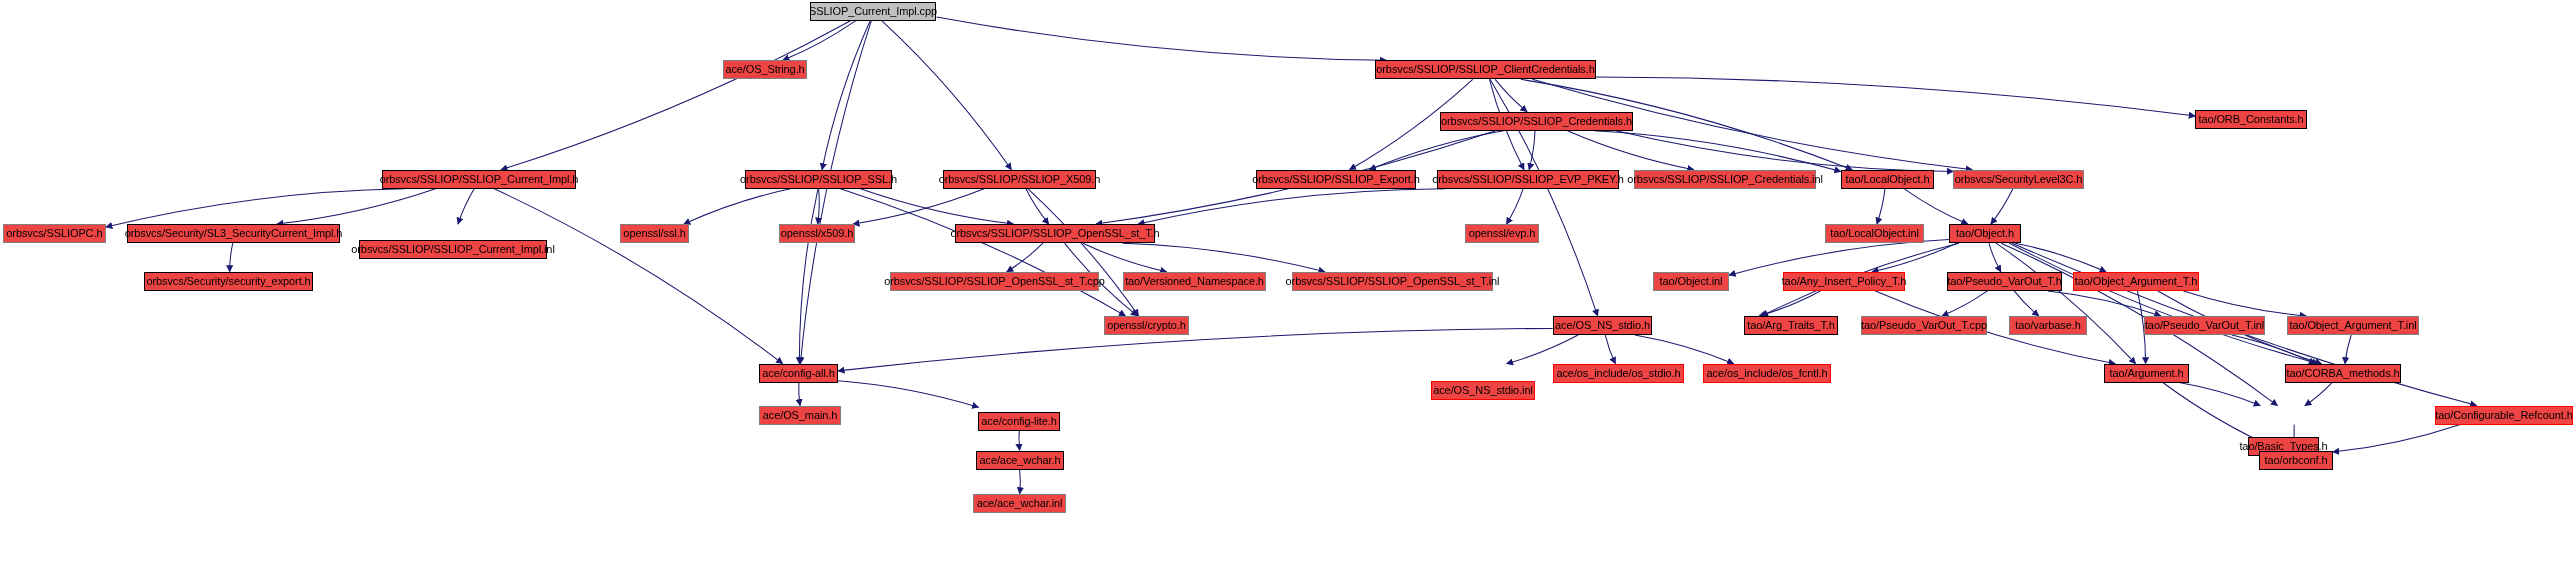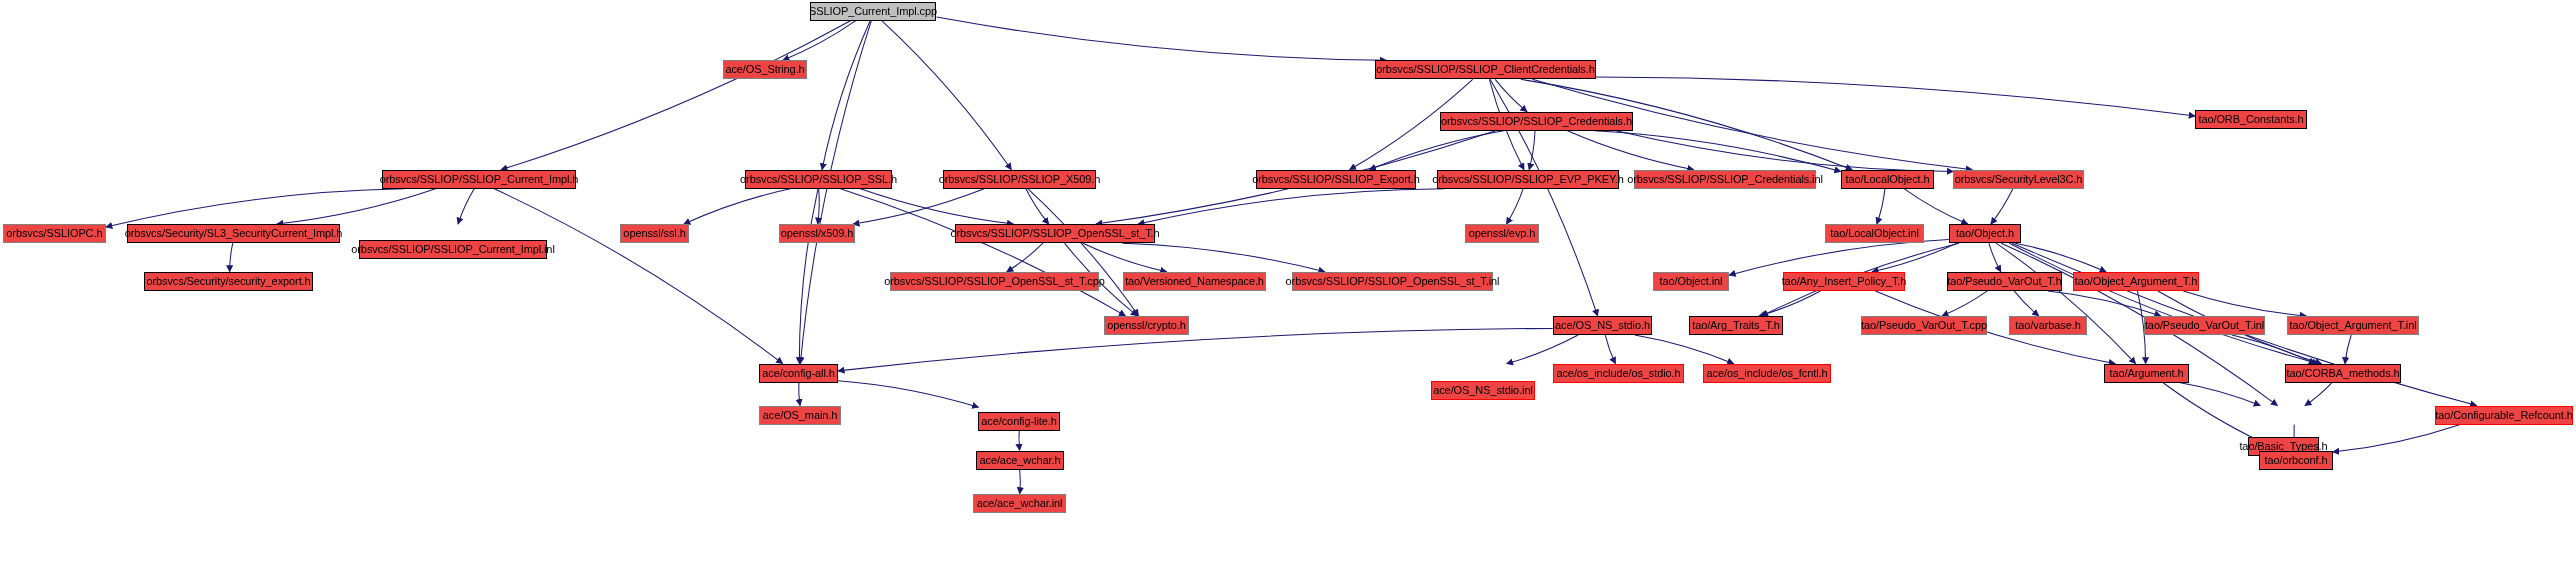--- a/index.html
+++ b/index.html
@@ -231,21 +231,21 @@
       </div>
       <div class="node red" style="left: 2073px; top: 272px; width: 126px;">
         <span class="lbl">tao/Object_Argument_T.h</span>
       </div>
       <div class="node " style="left: 1104px; top: 316px; width: 85px;">
         <span class="lbl">openssl/crypto.h</span>
       </div>
       <div class="node strong" style="left: 1553px; top: 316px; width: 99px;">
         <span class="lbl">ace/OS_NS_stdio.h</span>
       </div>
-      <div class="node strong" style="left: 1689px; top: 316px; width: 94px;">
+      <div class="node strong" style="left: 1744px; top: 316px; width: 94px;">
         <span class="lbl">tao/Arg_Traits_T.h</span>
       </div>
       <div class="node " style="left: 1861px; top: 316px; width: 126px;">
         <span class="lbl">tao/Pseudo_VarOut_T.cpp</span>
       </div>
       <div class="node " style="left: 2009px; top: 316px; width: 78px;">
         <span class="lbl">tao/varbase.h</span>
       </div>
       <div class="node " style="left: 2144px; top: 316px; width: 121px;">
         <span class="lbl">tao/Pseudo_VarOut_T.inl</span>

